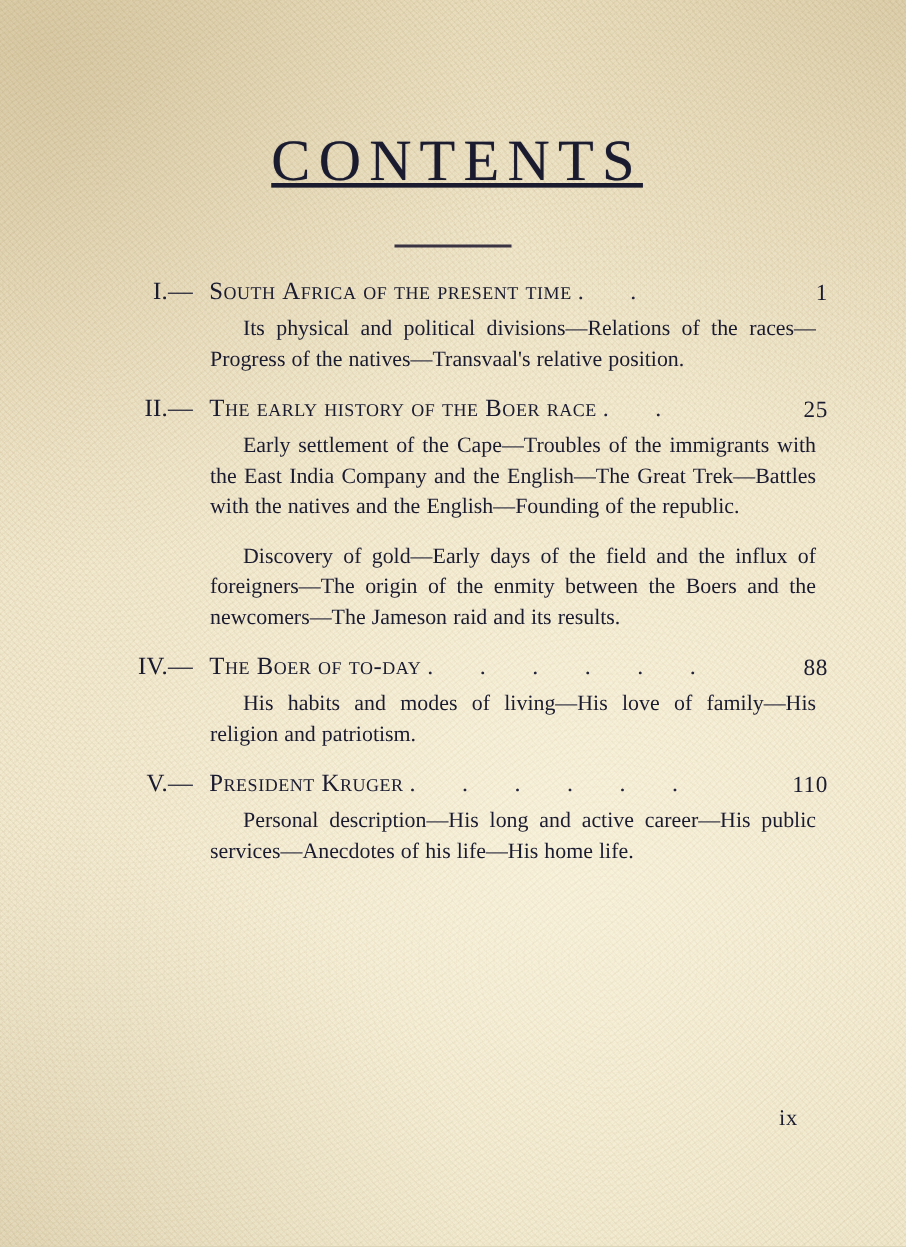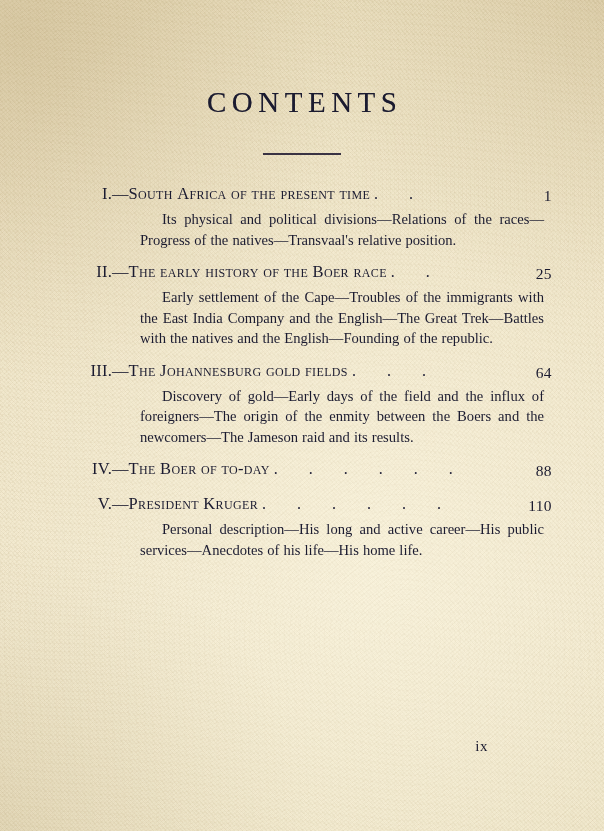--- a/index.html
+++ b/index.html
@@ -39,27 +39,28 @@
 
   
   .heading {
     position: absolute;
     top: 88px;
     left: 0;
     width: 604px;
     text-align: center;
   }
   .heading-title {
-    font-size: 29px;
+    font-size: 39px;
     letter-spacing: 5.5px;
     text-indent: 5.5px;
     font-weight: 400;
     line-height: 1;
     color: #1b1b30;
     text-shadow: 0 0 0.6px rgba(27,27,48,0.55);
+    text-decoration: underline;
   }
   .heading-rule {
     width: 78px;
     height: 2px;
     margin: 36px auto 0;
     background: #2a2438;
     opacity: 0.92;
   }
 
   
@@ -104,20 +105,21 @@
   }
   .dash {
     font-size: 16.5px;
     letter-spacing: 0;
   }
   .title {
     font-size: 16.5px;
     letter-spacing: 0.35px;
     font-variant: small-caps;
     text-transform: lowercase;
+    margin-left: 11px;
   }
   .title .cap {
     font-variant: normal;
     text-transform: uppercase;
   }
   .leader {
     display: inline-block;
     letter-spacing: 13.5px;
     font-size: 16px;
     color: #22223a;
@@ -141,21 +143,21 @@
     text-indent: 22px;
     word-spacing: 0.4px;
   }
 
   
   .folio {
     position: absolute;
     top: 738px;
     left: 0;
     width: 604px;
-    padding-right: 116px;
+    padding-right: 72px;
     box-sizing: border-box;
     text-align: right;
     font-size: 15px;
     letter-spacing: 0.5px;
   }
 </style>
 </head>
 <body>
 
 <div class="page">
@@ -181,34 +183,30 @@
     <div class="entry">
       <div class="entry-line">
         <span class="num">II.</span><span class="dash">—</span><span class="title"><span class="cap">T</span>he early history of the <span class="cap">B</span>oer race</span>
         <span class="leader">. .</span>
         <span class="pageno">25</span>
       </div>
       <p class="desc">Early settlement of the Cape—Troubles of the immigrants with the East India Company and the English—The Great Trek—Battles with the natives and the English—Founding of the republic.</p>
     </div>
 
     <div class="entry">
-      <div class="entry-line">
-        <span class="num">III.</span><span class="dash">—</span><span class="title"><span class="cap">T</span>he <span class="cap">J</span>ohannesburg gold fields</span>
-        <span class="leader">. . .</span>
-        <span class="pageno">64</span>
-      </div>
       <p class="desc">Discovery of gold—Early days of the field and the influx of foreigners—The origin of the enmity between the Boers and the newcomers—The Jameson raid and its results.</p>
     </div>
 
     <div class="entry">
       <div class="entry-line">
         <span class="num">IV.</span><span class="dash">—</span><span class="title"><span class="cap">T</span>he <span class="cap">B</span>oer of to-day</span>
         <span class="leader">. . . . . .</span>
         <span class="pageno">88</span>
       </div>
+      <p class="desc">His habits and modes of living—His love of family—His religion and patriotism.</p>
     </div>
 
     <div class="entry">
       <div class="entry-line">
         <span class="num">V.</span><span class="dash">—</span><span class="title"><span class="cap">P</span>resident <span class="cap">K</span>ruger</span>
         <span class="leader">. . . . . .</span>
         <span class="pageno">110</span>
       </div>
       <p class="desc">Personal description—His long and active career—His public services—Anecdotes of his life—His home life.</p>
     </div>

